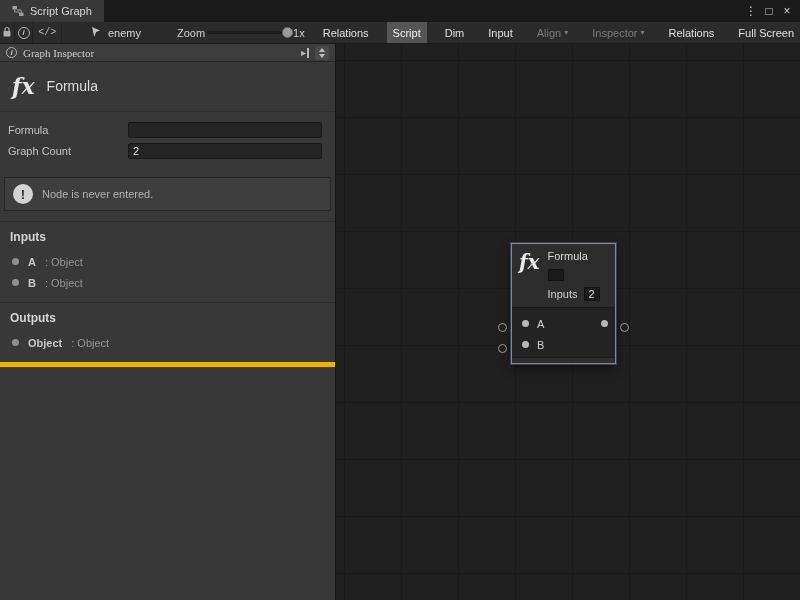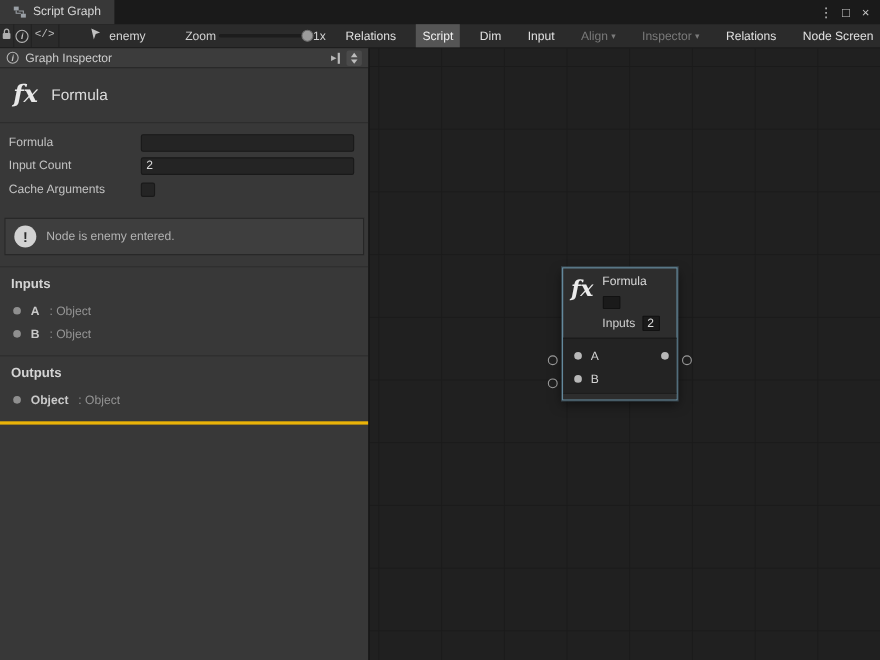--- a/index.html
+++ b/index.html
@@ -39,21 +39,21 @@
   .tb-btn.active { background:var(--active-button-bg,#555555); color:#f0f0f0; }
   .tb-btn.disabled { color:#7a7a7a; }
   .dd { font-size:8px; margin-left:3px; }
 
   
   .inspector { position:absolute; left:0; top:44px; width:335px; height:556px;
     background:var(--panel-bg,#383838); }
   .insp-header { height:18px; display:flex; align-items:center; gap:6px; padding:0 6px;
     background:#3c3c3c; border-bottom:1px solid #272727; }
   .insp-header .circle-i { width:11px; height:11px; }
-  .insp-title-text { color:#cccccc; }
+  .insp-title-text { color:#cccccc;font-family:Liberation Serif, serif; }
   .insp-header-right { margin-left:auto; display:flex; align-items:center; gap:6px; }
   .dock { color:#b8b8b8; border-right:2px solid #b8b8b8; padding-right:1px; font-size:10px; line-height:10px; }
   .spinner { display:flex; flex-direction:column; gap:2px; align-items:center;
     padding:2px 4px; background:#4a4a4a; border-radius:2px; }
   .tri-up { width:0; height:0; border-left:3px solid transparent; border-right:3px solid transparent; border-bottom:4px solid #bdbdbd; }
   .tri-down { width:0; height:0; border-left:3px solid transparent; border-right:3px solid transparent; border-top:4px solid #bdbdbd; }
 
   .insp-node-title { display:flex; align-items:flex-start; gap:12px; padding:12px 12px 10px;
     border-bottom:1px solid #2d2d2d; min-height:50px; }
   .fx-big { font-family:"DejaVu Serif","Liberation Serif",serif; font-style:italic; font-weight:bold;
@@ -67,21 +67,21 @@
     color:#dddddd; font-family:inherit; font-size:11px; padding:0 4px; outline:none; }
   .fcheck { width:13px; height:13px; background:#242424; border:1px solid #191919; border-radius:2px; }
 
   .warnbox { margin:6px 4px 10px; border:1px solid #262626; background:#3e3e3e;
     display:flex; align-items:center; gap:9px; padding:6px 8px; min-height:34px; }
   .warn-ic { width:20px; height:20px; border-radius:50%; background:#d2d2d2; color:#2b2b2b;
     font-weight:bold; font-size:13px; display:flex; align-items:center; justify-content:center; flex:0 0 auto; }
   .warn-text { color:#b2b2b2; }
 
   .section { border-top:1px solid #2d2d2d; padding:8px 0 9px; }
-  .section.outputs { border-bottom:3px solid #eab308; }
+  .section.outputs { border-bottom:5px solid #eab308; }
   .sec-h { padding:0 10px 7px; font-weight:bold; font-size:12px; color:#d4d4d4; }
   .prow { display:flex; align-items:center; gap:9px; padding:3px 12px; height:21px; }
   .pdot { width:7px; height:7px; border-radius:50%; background:#8f8f8f; flex:0 0 auto; }
   .pname { font-weight:bold; color:#c9c9c9; }
   .ptype { color:#949494; }
 
   
   .canvas { position:absolute; left:335px; top:44px; width:465px; height:556px;
     background-color:var(--canvas-bg,#202020); border-left:1px solid #151515;
     background-image:
@@ -178,21 +178,21 @@
       <div class="tb-btn">Input</div>
       <div class="tb-btn disabled">
         <span>Align</span>
         <span class="dd">▾</span>
       </div>
       <div class="tb-btn disabled">
         <span>Inspector</span>
         <span class="dd">▾</span>
       </div>
       <div class="tb-btn">Relations</div>
-      <div class="tb-btn">Node Screen</div>
+      <div class="tb-btn">Full Screen</div>
     </div>
   </div>
 
   <div class="inspector">
     <div class="insp-header">
       <span class="circle-i">
           <span>i</span>
         </span>
       <span class="insp-title-text">Graph Inspector</span>
       <div class="insp-header-right">
@@ -208,34 +208,30 @@
       <span class="fx-big">fx</span>
       <span class="node-title-text">Formula</span>
     </div>
 
     <div class="fields">
       <div class="frow">
         <span class="flabel">Formula</span>
         <input class="finput" type="text" value="" style="">
       </div>
       <div class="frow">
-        <span class="flabel">Input Count</span>
+        <span class="flabel">Graph Count</span>
         <input class="finput" type="text" value="2" style="">
-      </div>
-      <div class="frow">
-        <span class="flabel">Cache Arguments</span>
-        <span class="fcheck"></span>
       </div>
     </div>
 
     <div class="warnbox">
       <span class="warn-ic">
           <span>!</span>
         </span>
-      <span class="warn-text">Node is enemy entered.</span>
+      <span class="warn-text">Node is never entered.</span>
     </div>
 
     <div class="section">
       <div class="sec-h">Inputs</div>
       <div class="prow">
         <span class="pdot"></span>
         <span class="pname">A</span>
         <span class="ptype">: Object</span>
       </div>
       <div class="prow">

